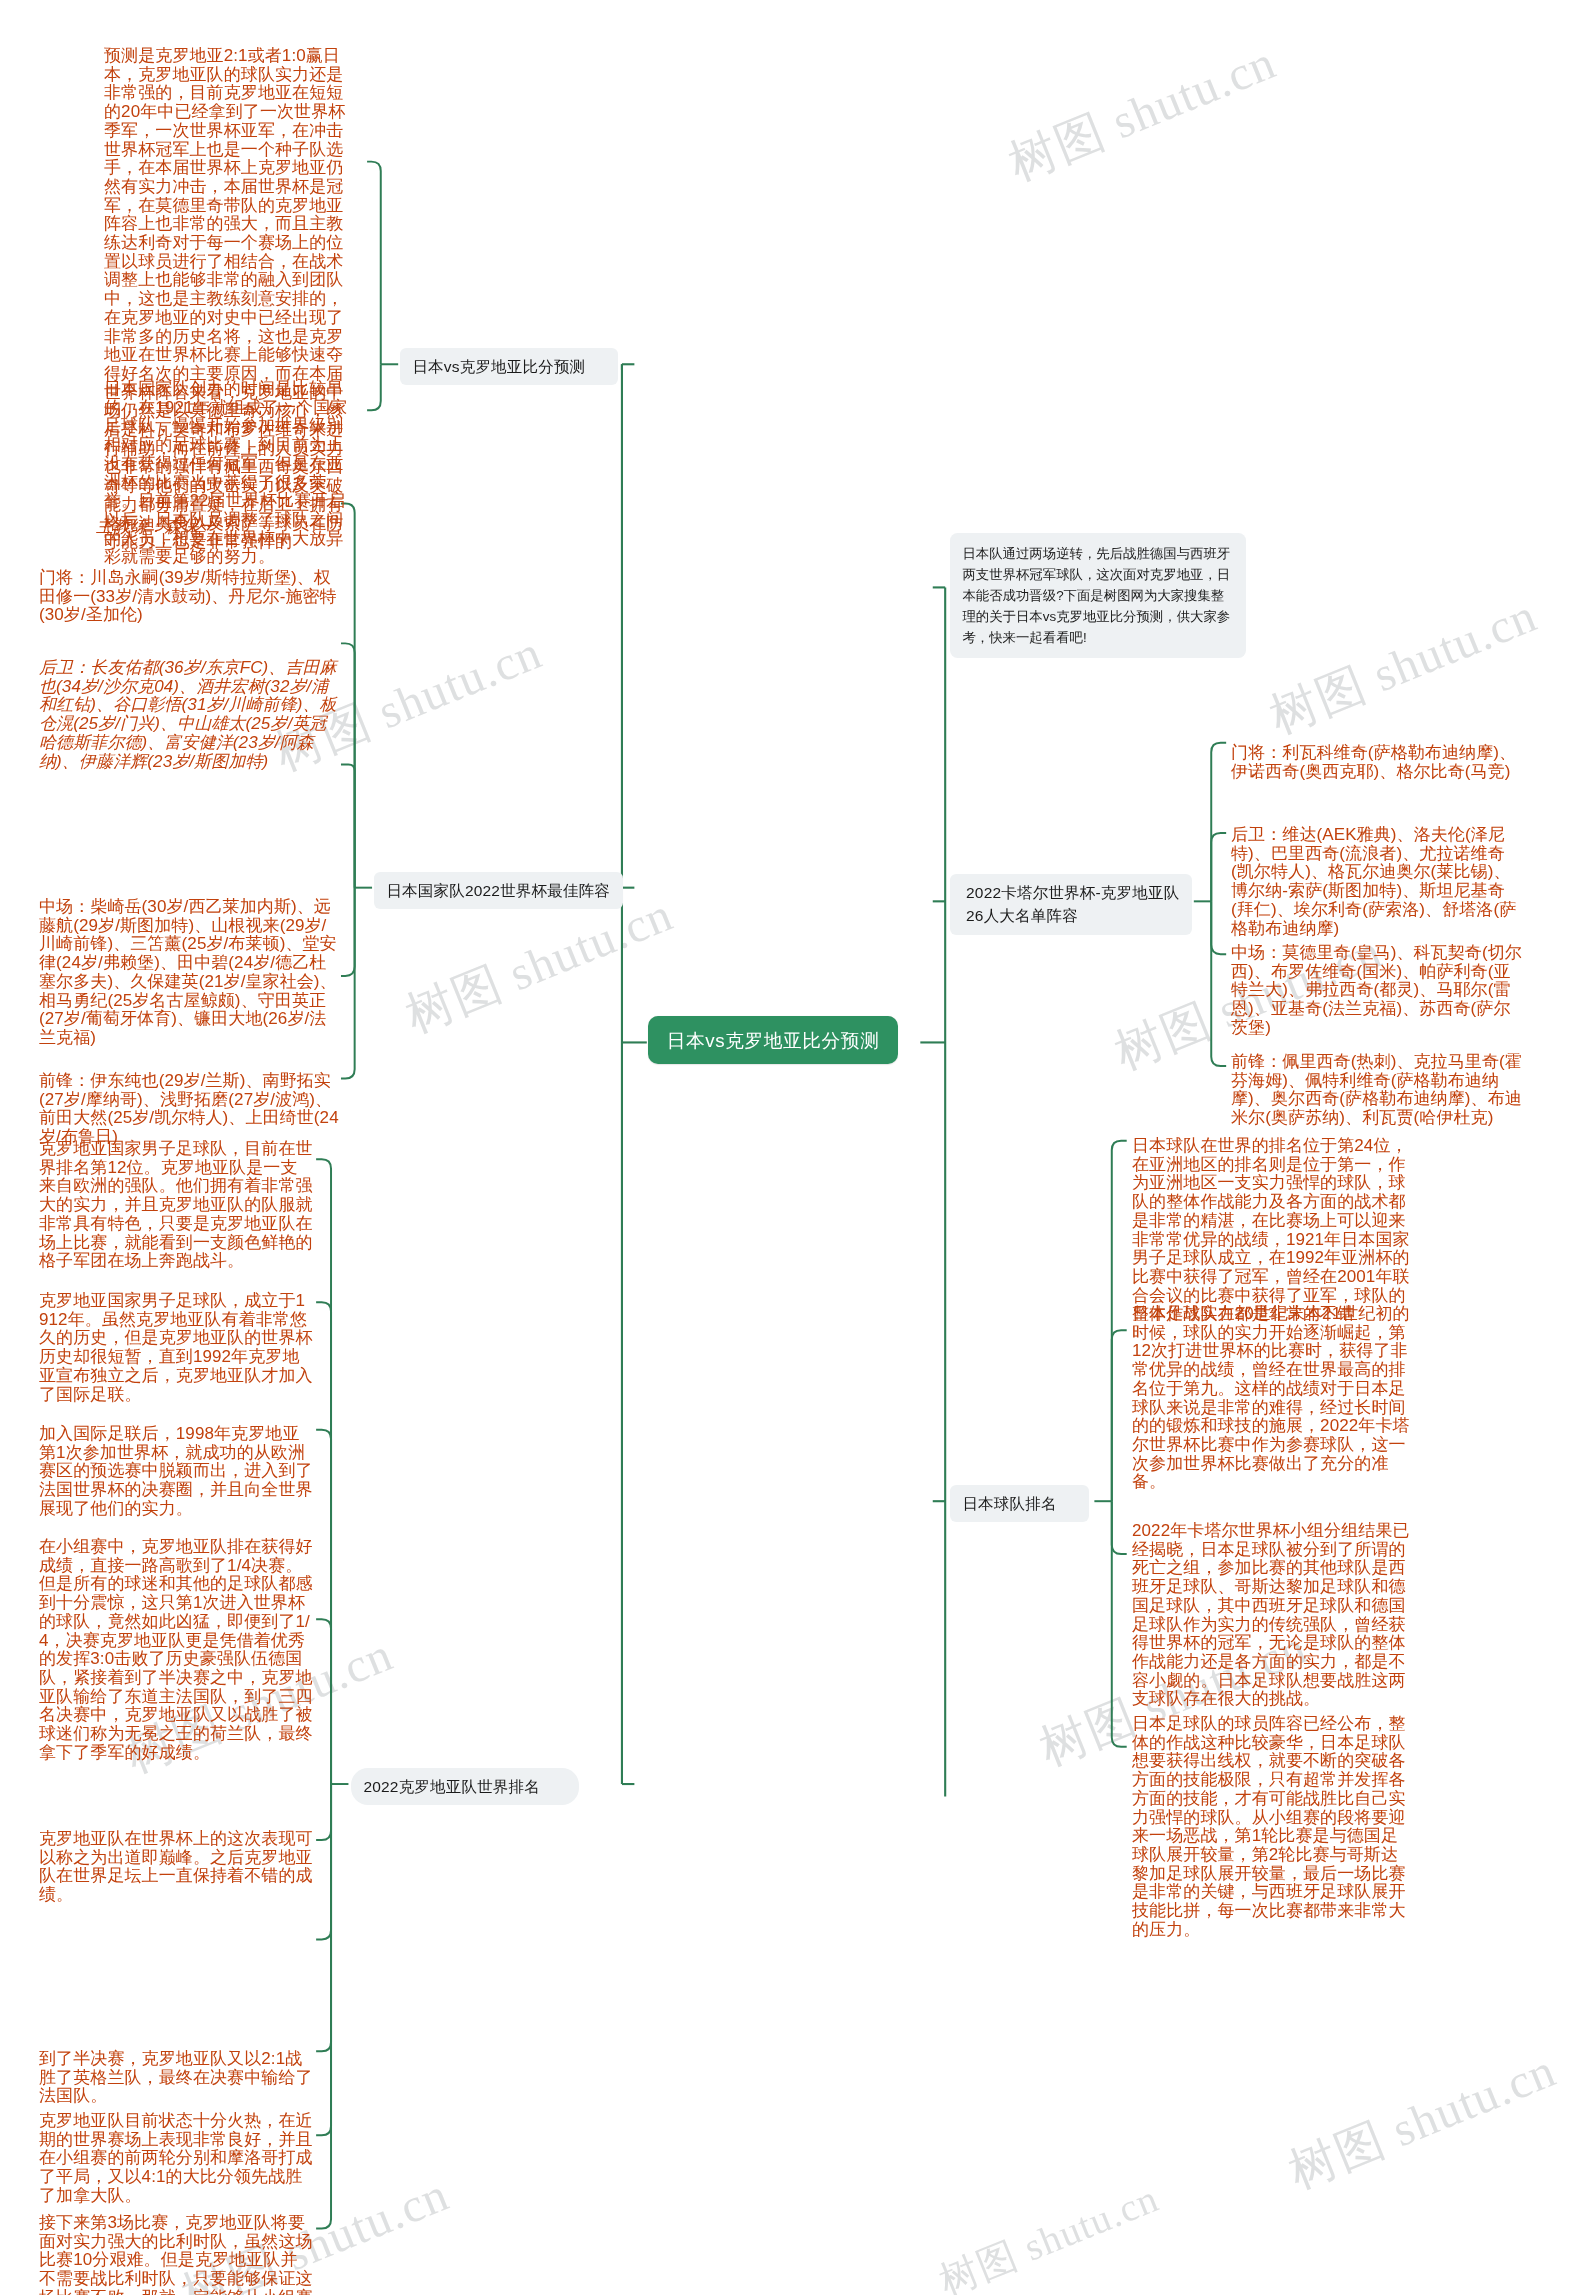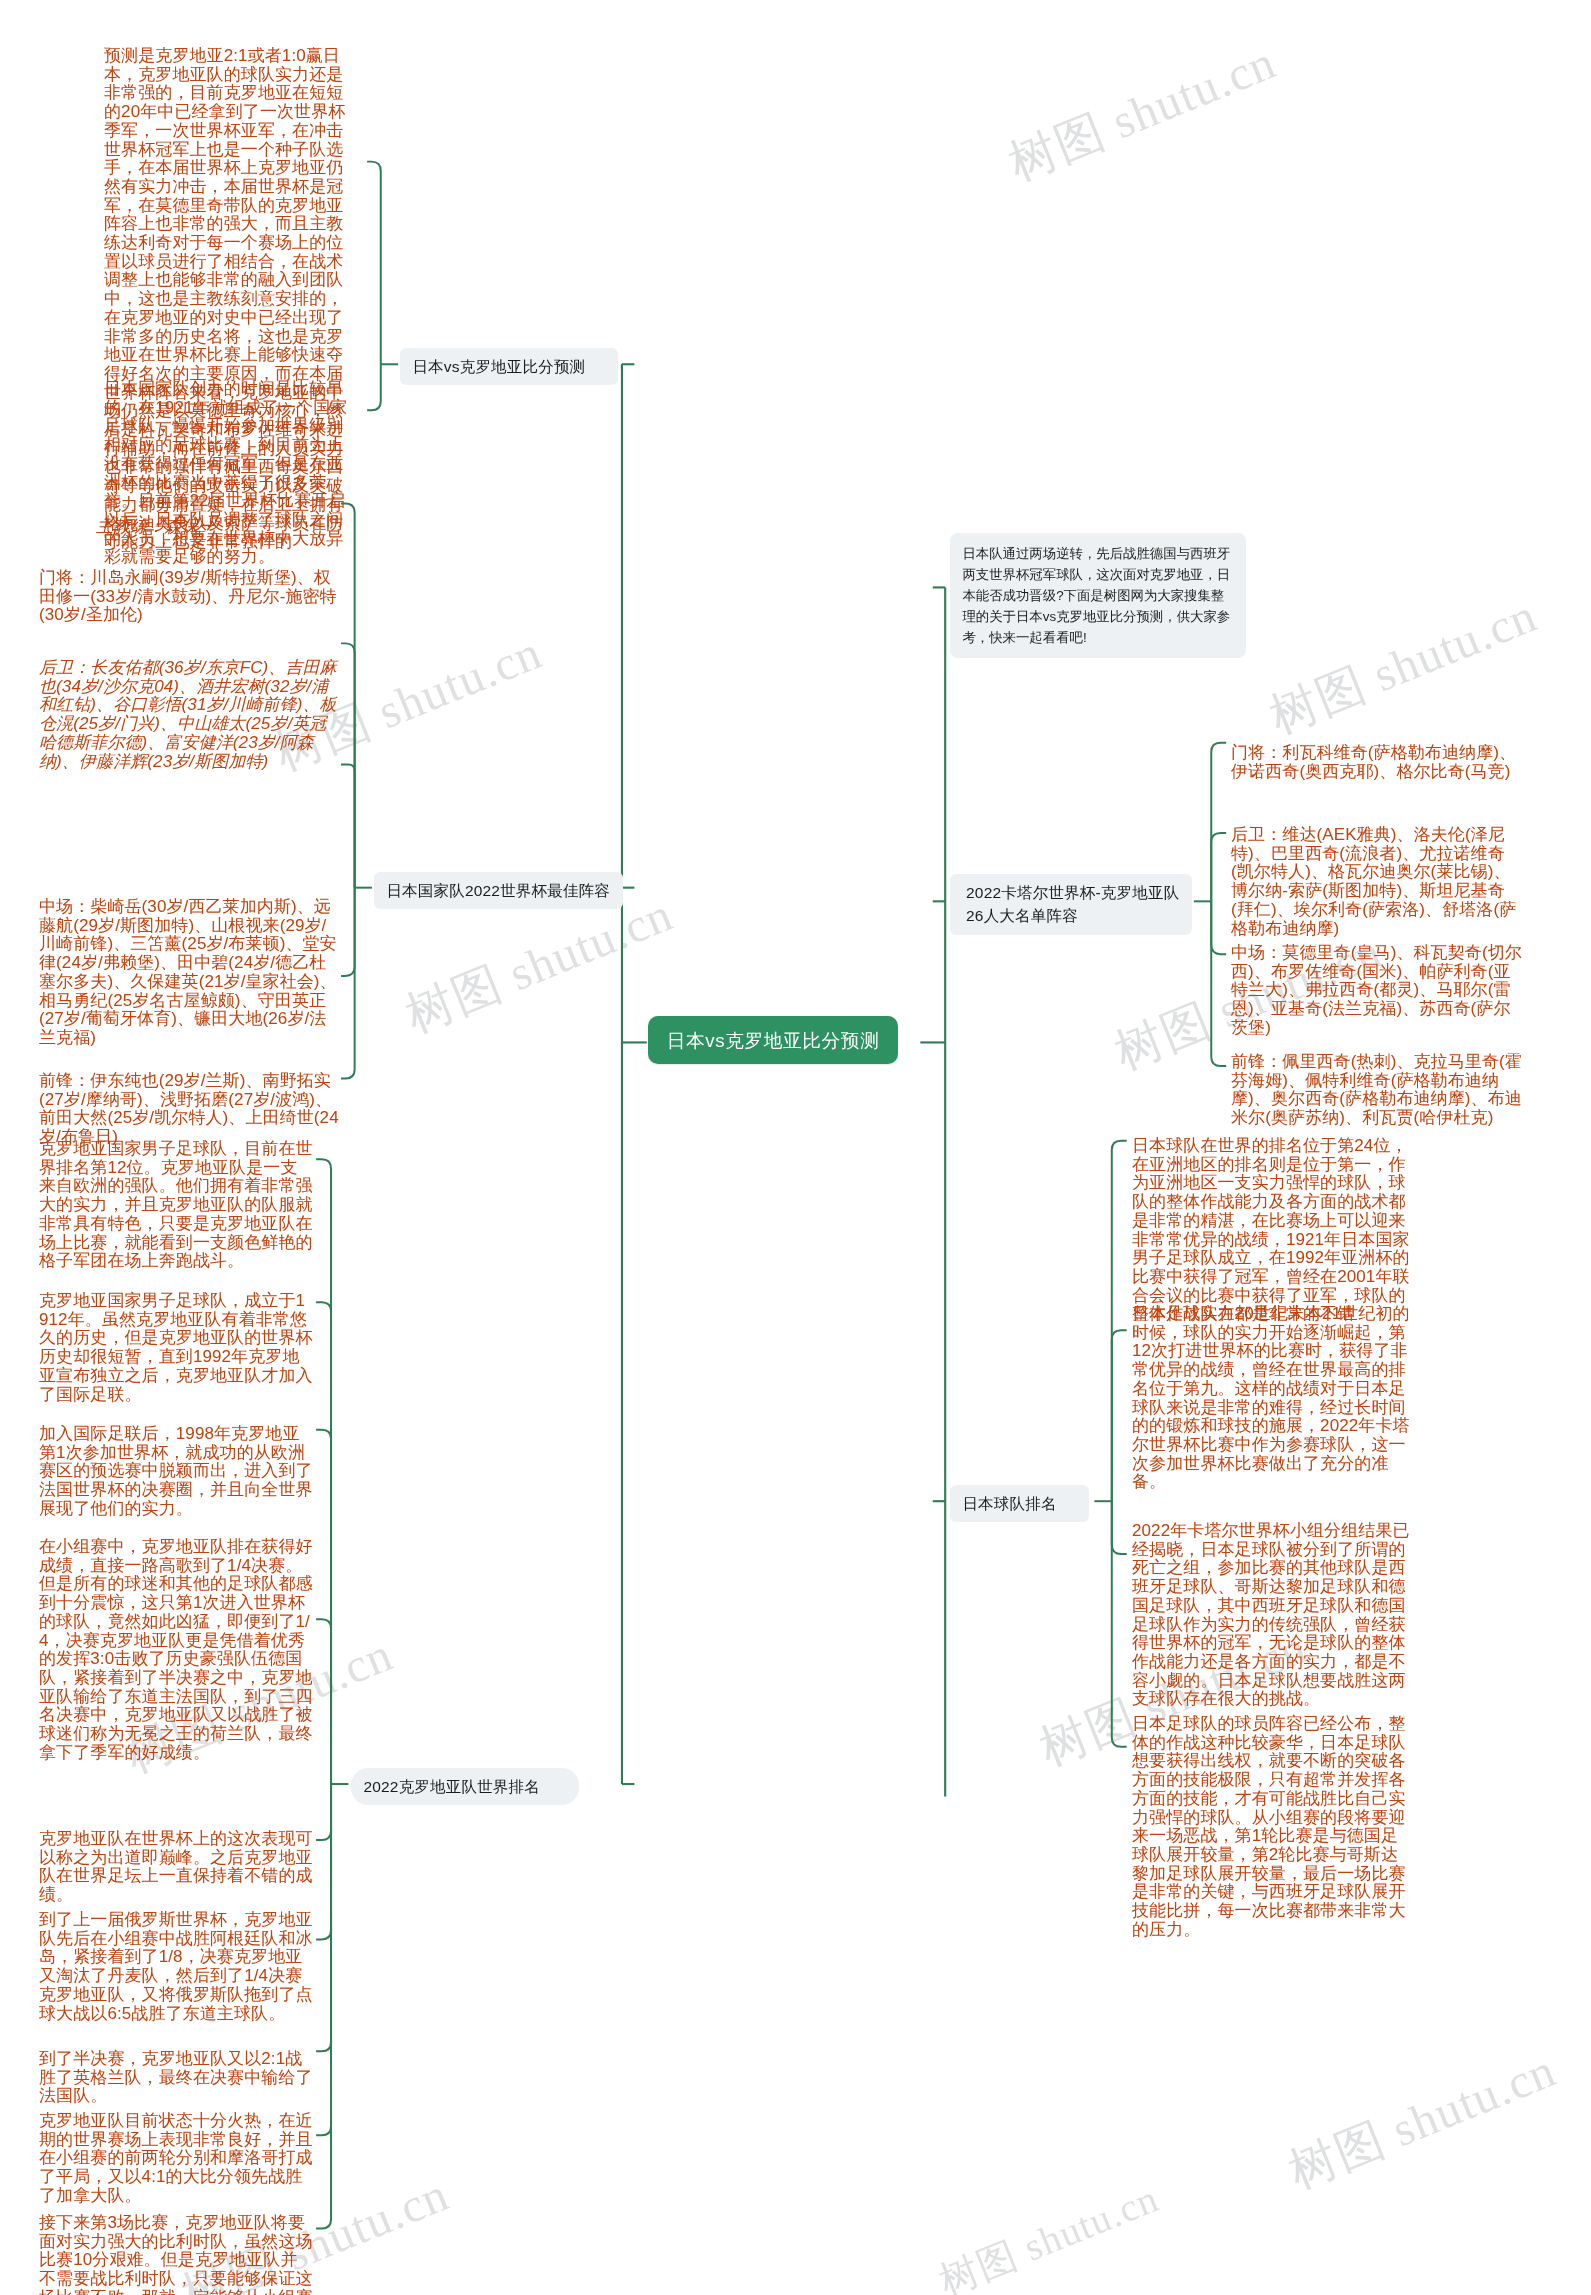--- a/index.html
+++ b/index.html
@@ -190,21 +190,20 @@
   <div class="node leaf" style="left:39px;top:1116px;width:275px;">克罗地亚国家男子足球队，目前在世界排名第12位。克罗地亚队是一支来自欧洲的强队。他们拥有着非常强大的实力，并且克罗地亚队的队服就非常具有特色，只要是克罗地亚队在场上比赛，就能看到一支颜色鲜艳的格子军团在场上奔跑战斗。</div>
 
   <div class="node leaf" style="left:39px;top:1268px;width:275px;">克罗地亚国家男子足球队，成立于1912年。虽然克罗地亚队有着非常悠久的历史，但是克罗地亚队的世界杯历史却很短暂，直到1992年克罗地亚宣布独立之后，克罗地亚队才加入了国际足联。</div>
 
   <div class="node leaf" style="left:39px;top:1401px;width:275px;">加入国际足联后，1998年克罗地亚第1次参加世界杯，就成功的从欧洲赛区的预选赛中脱颖而出，进入到了法国世界杯的决赛圈，并且向全世界展现了他们的实力。</div>
 
   <div class="node leaf" style="left:39px;top:1514px;width:275px;">在小组赛中，克罗地亚队排在获得好成绩，直接一路高歌到了1/4决赛。但是所有的球迷和其他的足球队都感到十分震惊，这只第1次进入世界杯的球队，竟然如此凶猛，即便到了1/4，决赛克罗地亚队更是凭借着优秀的发挥3:0击败了历史豪强队伍德国队，紧接着到了半决赛之中，克罗地亚队输给了东道主法国队，到了三四名决赛中，克罗地亚队又以战胜了被球迷们称为无冕之王的荷兰队，最终拿下了季军的好成绩。</div>
 
   <div class="node leaf" style="left:39px;top:1806px;width:275px;">克罗地亚队在世界杯上的这次表现可以称之为出道即巅峰。之后克罗地亚队在世界足坛上一直保持着不错的成绩。</div>
 
-  <div class="node leaf" style="left:39px;top:1887px;width:275px;">到了上一届俄罗斯世界杯，克罗地亚队先后在小组赛中战胜阿根廷队和冰岛，紧接着到了1/8，决赛克罗地亚又淘汰了丹麦队，然后到了1/4决赛克罗地亚队，又将俄罗斯队拖到了点球大战以6:5战胜了东道主球队。</div>
 
   <div class="node leaf" style="left:39px;top:2026px;width:275px;">到了半决赛，克罗地亚队又以2:1战胜了英格兰队，最终在决赛中输给了法国队。</div>
 
   <div class="node leaf" style="left:39px;top:2088px;width:275px;">克罗地亚队目前状态十分火热，在近期的世界赛场上表现非常良好，并且在小组赛的前两轮分别和摩洛哥打成了平局，又以4:1的大比分领先战胜了加拿大队。</div>
 
   <div class="node leaf" style="left:39px;top:2190px;width:275px;">接下来第3场比赛，克罗地亚队将要面对实力强大的比利时队，虽然这场比赛10分艰难。但是克罗地亚队并不需要战比利时队，只要能够保证这场比赛不败，那就一定能够从小组赛成功晋级。</div>
 
   <div class="node branch" style="left:950px;top:874px;width:242px;padding-left:16px;">2022卡塔尔世界杯-克罗地亚队26人大名单阵容</div>
 
   <div class="node leaf" style="left:1231px;top:720px;width:292px;">门将：利瓦科维奇(萨格勒布迪纳摩)、伊诺西奇(奥西克耶)、格尔比奇(马竞)</div>

